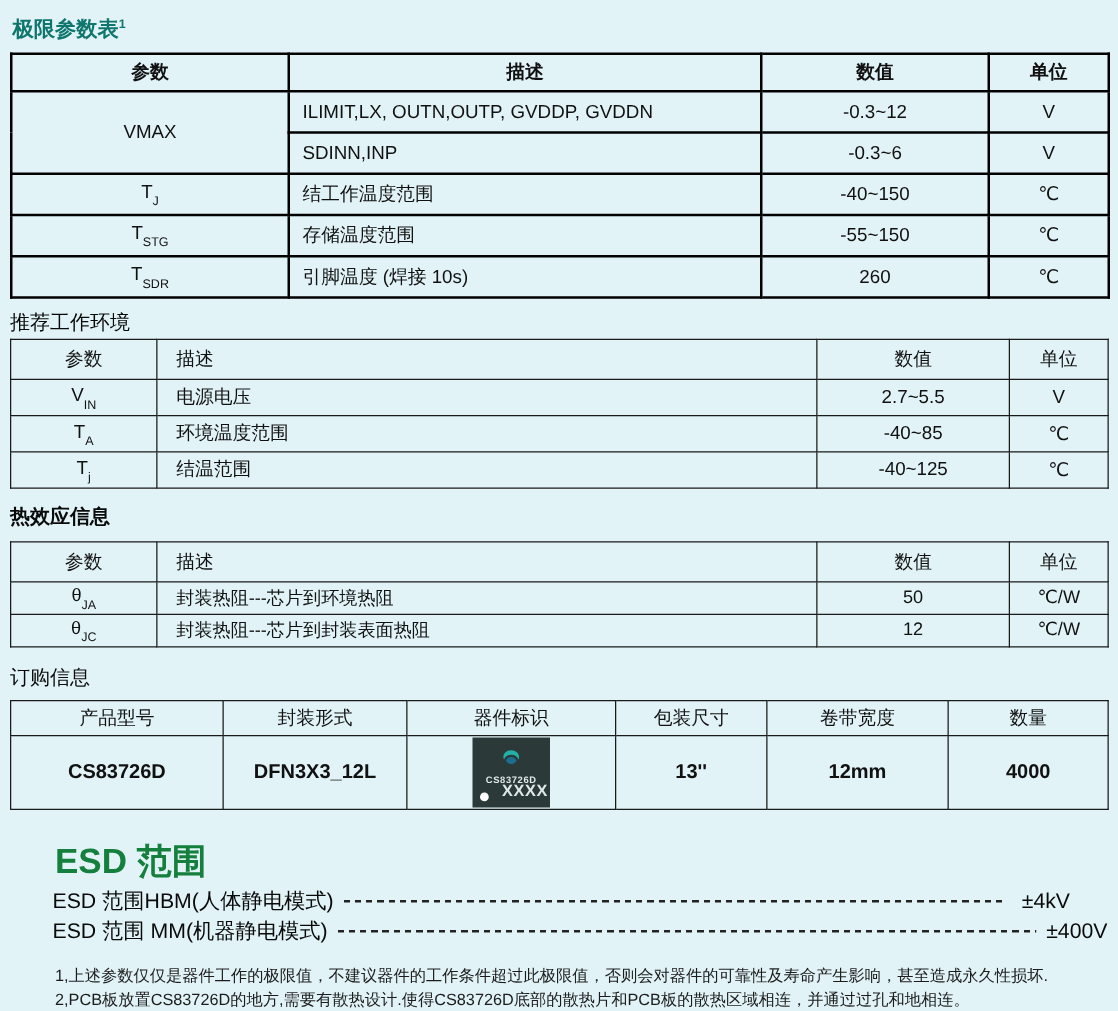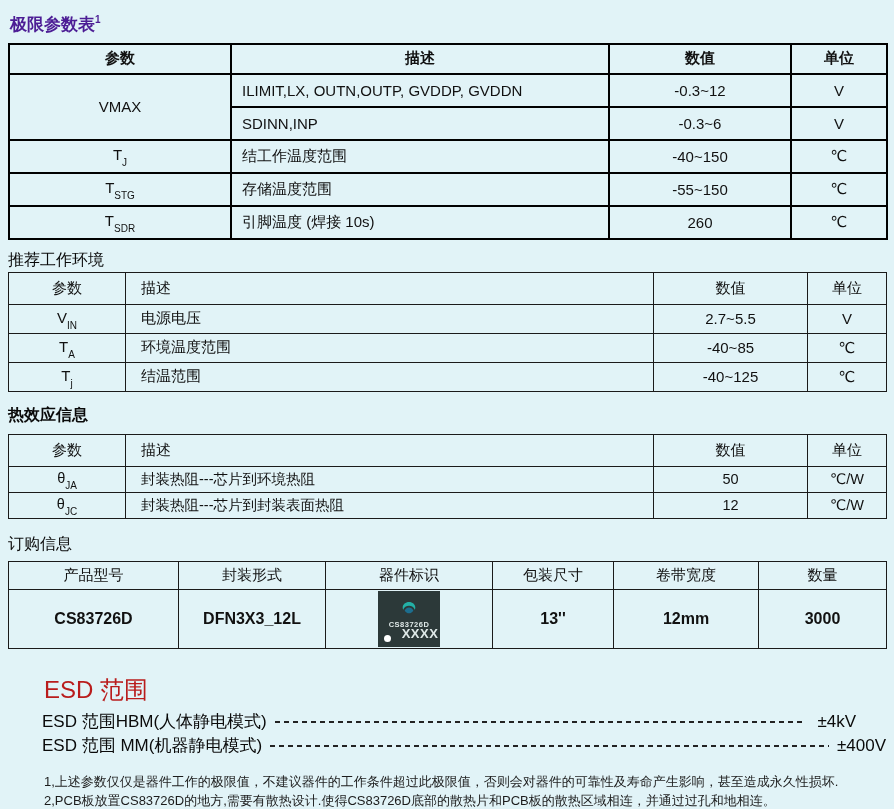--- a/index.html
+++ b/index.html
@@ -5,21 +5,21 @@
   html,body{margin:0;padding:0;}
   body{
     width:894px;height:809px;overflow:hidden;
     background:#e1f3f7;color:#111;
     font-family:"Liberation Sans","DejaVu Sans",sans-serif;
     -webkit-font-smoothing:antialiased;
   }
   .page{padding:10px 8px 0 8px;box-sizing:border-box;}
 
   
-  .sec-title{font-size:17px;font-weight:bold;color:#4c1d95;line-height:20px;margin:0 0 8px 2px;}
+  .sec-title{font-size:17px;font-weight:bold;color:#0f766e;line-height:20px;margin:0 0 8px 2px;}
   .sec-title sup{font-size:10px;font-weight:bold;}
   .sec-title2{font-size:16px;font-weight:normal;color:#0a0a0a;line-height:18px;margin:11px 0 3px 0;}
   .sec-title3{font-size:16px;font-weight:bold;color:#0a0a0a;line-height:18px;margin:14px 0 10px 0;}
   .sec-title4{font-size:16px;font-weight:normal;color:#0a0a0a;line-height:18px;margin:16px 0 8px 0;}
 
   
   table{border-collapse:collapse;table-layout:fixed;width:878px;background:transparent;}
   td,th{box-sizing:border-box;overflow:hidden;white-space:nowrap;}
 
   .t1 td,.t1 th{border:2px solid #000;font-size:15px;}
@@ -43,21 +43,21 @@
   
   .chip{width:62px;height:56px;background:#2c3939;margin:0 auto;position:relative;
         display:flex;flex-direction:column;align-items:center;justify-content:center;}
   .chip .mk1{color:#dfe9e8;font-size:7.5px;line-height:9px;letter-spacing:.5px;}
   .chip .mk2{color:#dfe9e8;font-size:13px;line-height:9px;letter-spacing:.5px;margin-left:22px;}
   .chip .logo{margin-bottom:2px;}
   .chip .pin1{position:absolute;left:6px;bottom:5px;width:7px;height:7px;border-radius:50%;background:#fff;}
 
   
   .esd{margin:26px 0 0 34px;width:844px;}
-  .esd-title{font-size:24px;line-height:30px;color:#b91c1c;font-weight:normal;margin:0 0 6px 2px;}
+  .esd-title{font-size:28px;line-height:30px;color:#15803d;font-weight:bold;margin:0 0 6px 2px;}
   .esd-line{display:flex;align-items:center;font-size:17px;line-height:21px;margin-top:3px;color:#0a0a0a;}
   .esd-line .leader{flex:1;height:2px;margin:2px 8px 0 8px;
       background:repeating-linear-gradient(90deg,#222 0 5px,transparent 5px 9px);}
   .esd-line.first .value{margin-right:30px;margin-left:6px;}
 
   
   .notes{margin:16px 0 0 36px;font-size:13px;line-height:19px;color:#1c1c1c;}
 </style>
 </head>
 <body>
@@ -210,21 +210,21 @@
               <path d="M5.2 10.2C6.2 8.2 8 7 10 7s3.8 1.2 4.8 3.2C13.8 12.2 12 13.4 10 13.4s-3.8-1.2-4.8-3.2z" fill="#1c6e8e"></path>
             </svg>
           </span>
           <span class="mk1">CS83726D</span>
           <span class="mk2">XXXX</span>
           <span class="pin1"></span>
         </div>
       </td>
       <td>13''</td>
       <td>12mm</td>
-      <td>3000</td>
+      <td>4000</td>
     </tr>
   </tbody>
     </table>
 
   <div class="esd">
     <div class="esd-title">ESD 范围</div>
     <div class="esd-line first">
       <span class="label">ESD 范围HBM(人体静电模式)</span>
       <span class="leader"></span>
       <span class="value">±4kV</span>

